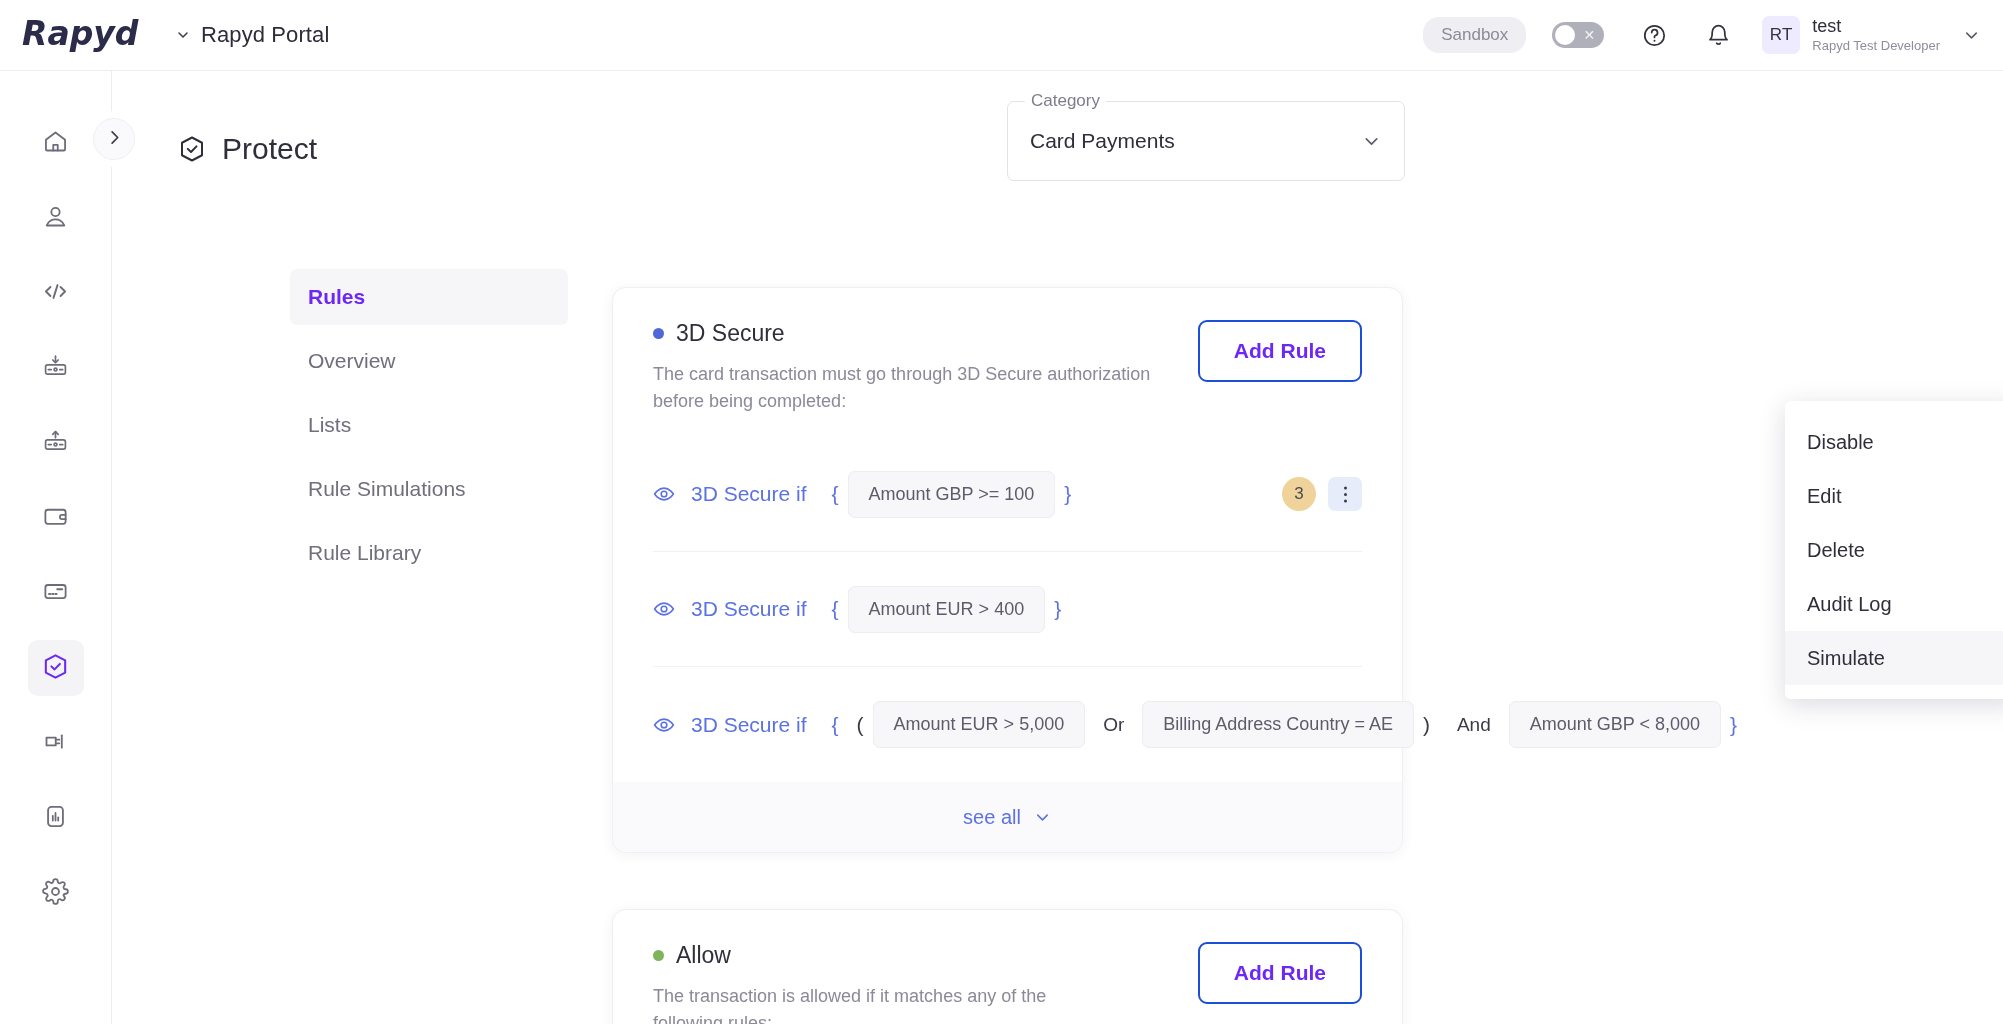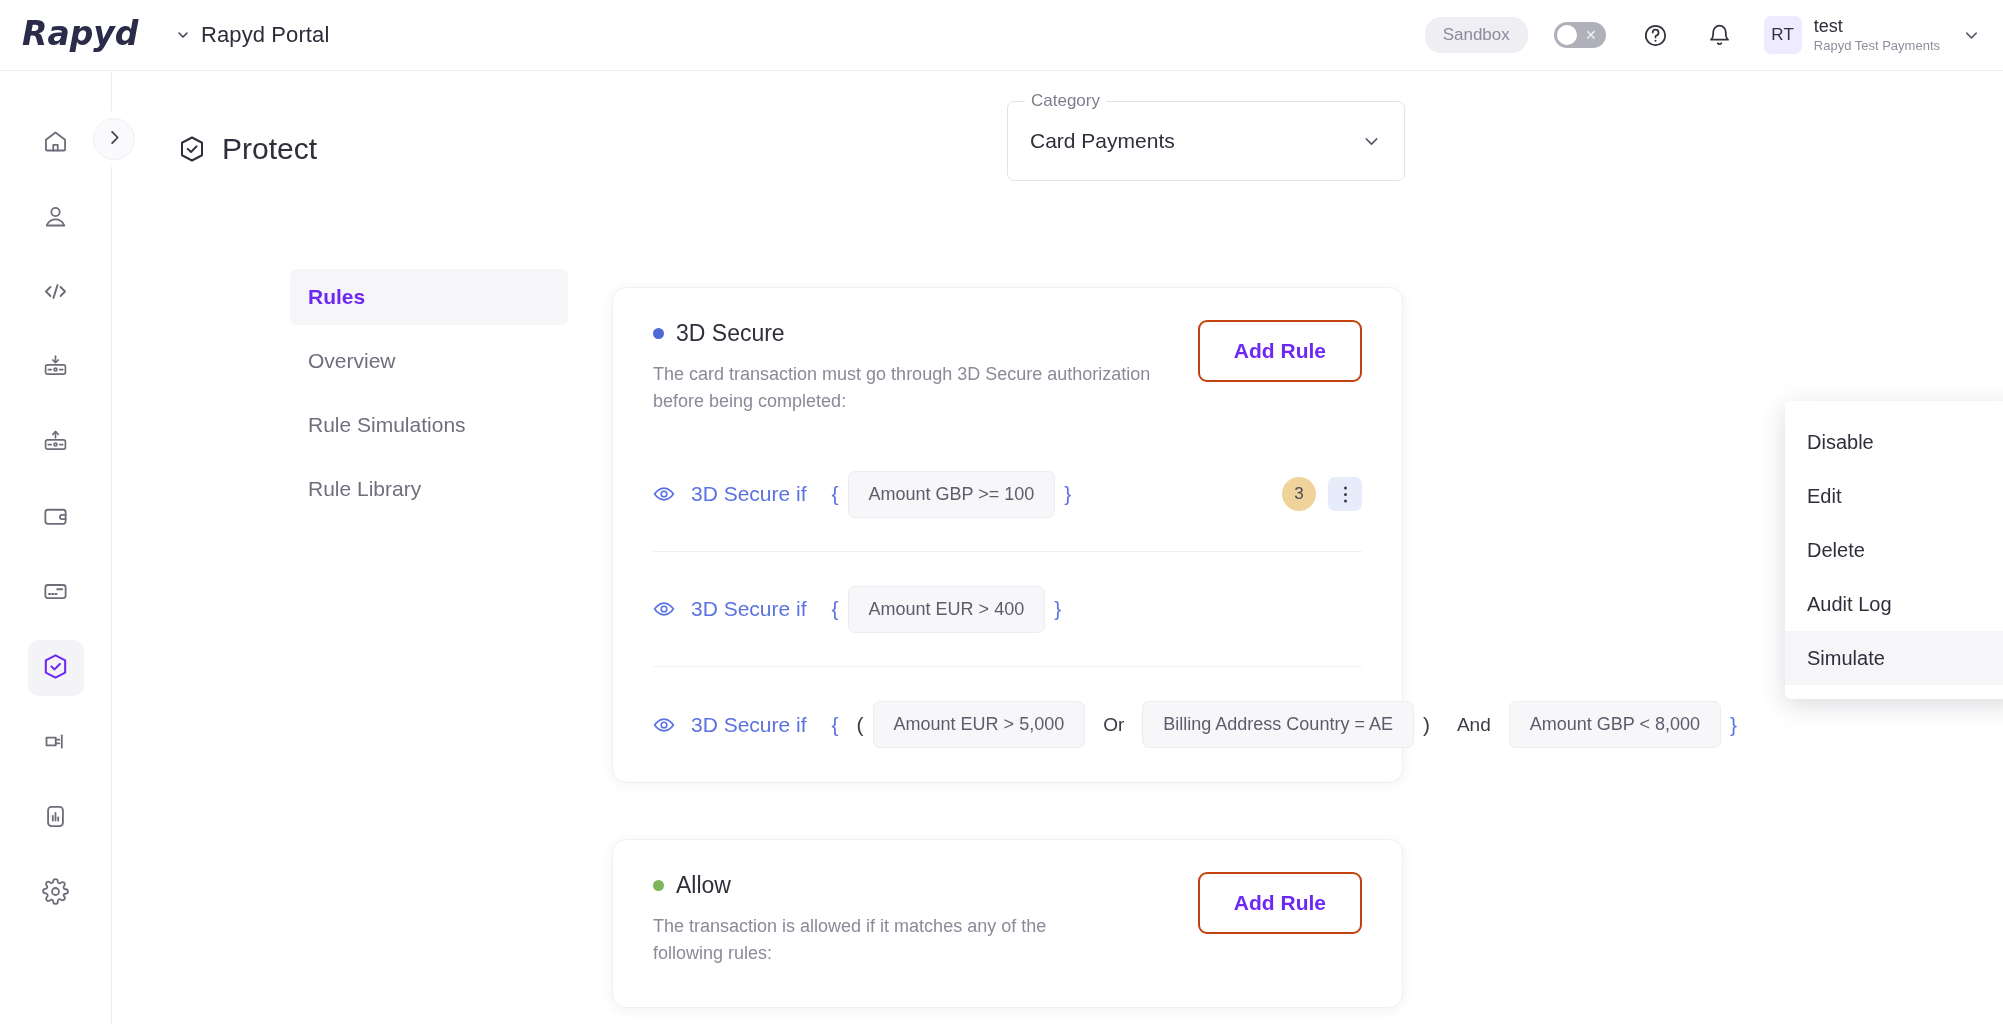--- a/index.html
+++ b/index.html
@@ -143,21 +143,21 @@
   .card-title-wrap { flex: 1; }
   .card-title {
     display: flex; align-items: center; gap: 12px;
     font-size: 23px; color: #2f2f3c; margin-bottom: 14px;
   }
   .dot { width: 11px; height: 11px; border-radius: 50%; display: inline-block; }
   .card-desc {
     font-size: 18px; color: #8a8a99; line-height: 1.5; max-width: 620px;
   }
   .add-rule-btn {
-    border: 2px solid #c2410c; color: #6d28f5; background: #fff;
+    border: 2px solid #1d4ed8; color: #6d28f5; background: #fff;
     border-radius: 9px; font-size: 21px; font-weight: bold;
     padding: 17px 34px; cursor: pointer; white-space: nowrap;
     font-family: "Liberation Sans", sans-serif;
   }
 
   .rule-row {
     display: flex; align-items: center; min-height: 115px;
     border-bottom: 1px solid #f1f1f5; position: relative;
   }
   .rule-row:first-of-type { border-top: none; }
@@ -245,21 +245,21 @@
         <svg width="25" height="25" viewBox="0 0 24 24" fill="none" stroke="currentColor" stroke-width="1.7" stroke-linecap="round" stroke-linejoin="round">
             <path d="M18 8.6a6 6 0 1 0-12 0c0 6-2.2 7.4-2.2 7.4h16.4S18 14.6 18 8.6z"></path>
             <path d="M13.7 19.4a2 2 0 0 1-3.4 0"></path>
           </svg>
       </div>
 
       <div class="user-block">
         <div class="avatar">RT</div>
         <div class="user-text">
           <span class="user-name">test</span>
-          <span class="user-role">Rapyd Test Payments</span>
+          <span class="user-role">Rapyd Test Developer</span>
         </div>
         <span class="user-chev">
           <svg width="19" height="19" viewBox="0 0 24 24" fill="none" stroke="currentColor" stroke-width="1.9" stroke-linecap="round" stroke-linejoin="round">
               <polyline points="6 9 12 15 18 9"></polyline>
             </svg>
         </span>
       </div>
     </div>
   </div>
 
@@ -411,20 +411,21 @@
                 <polyline points="6 9 12 15 18 9"></polyline>
               </svg>
           </span>
         </div>
       </div>
     </div>
 
     <div class="subnav">
       <div class="subnav-item active">Rules</div>
       <div class="subnav-item">Overview</div>
+      <div class="subnav-item">Lists</div>
       <div class="subnav-item">Rule Simulations</div>
       <div class="subnav-item">Rule Library</div>
     </div>
 
     <div class="cards">
 
       <div class="card">
         <div class="card-head">
           <div class="card-title-wrap">
             <div class="card-title">
@@ -492,20 +493,28 @@
             <span class="joiner">Or</span>
             <span class="chip">Billing Address Country = AE</span>
             <span class="paren">)</span>
             <span class="joiner">And</span>
             <span class="chip">Amount GBP &lt; 8,000</span>
             <span class="brace">}</span>
           </div>
           <div class="rule-actions"></div>
         </div>
 
+        <div class="see-all">
+          <span>see all</span>
+          <span style="display:flex;">
+            <svg width="19" height="19" viewBox="0 0 24 24" fill="none" stroke="currentColor" stroke-width="1.9" stroke-linecap="round" stroke-linejoin="round">
+                <polyline points="6 9 12 15 18 9"></polyline>
+              </svg>
+          </span>
+        </div>
       </div>
 
       <div class="card" style="padding-bottom:40px;">
         <div class="card-head">
           <div class="card-title-wrap">
             <div class="card-title">
               <span class="dot" style="background:#7db45c"></span>
               <span>Allow</span>
             </div>
             <div class="card-desc" style="max-width:460px;">The transaction is allowed if it matches any of the following rules:</div>

